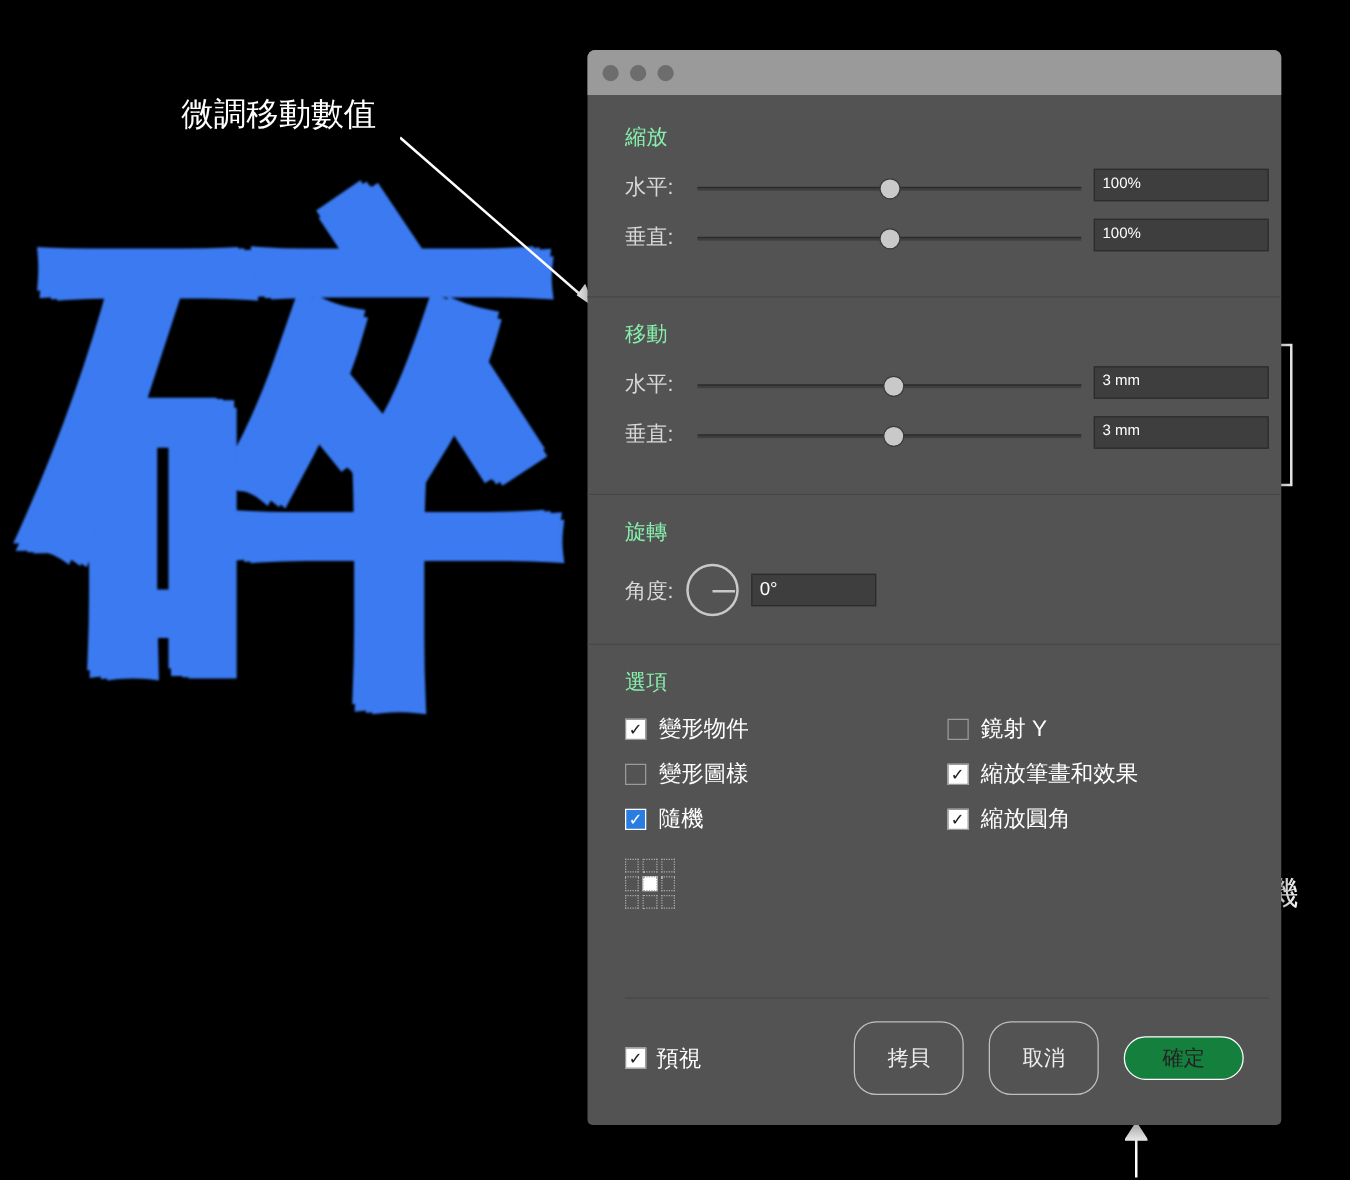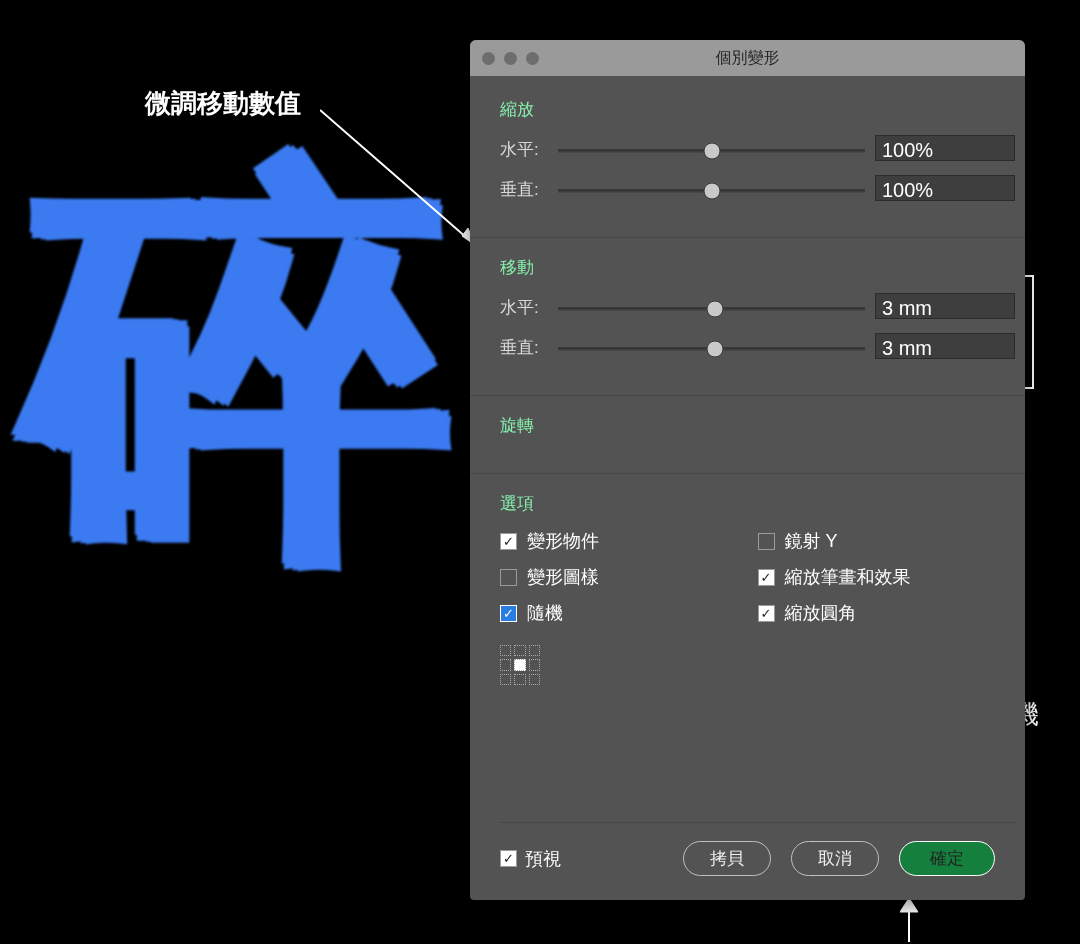--- a/index.html
+++ b/index.html
@@ -16,21 +16,21 @@
     display: flex; align-items: center; justify-content: center;
     filter: blur(1px);
     text-shadow:
       3px 3px 0 #3b7af0, -3px -3px 0 #3b7af0,
       6px -2px 0 #3b7af0, -6px 2px 0 #3b7af0,
       8px 4px 0 #3b7af0, -8px -4px 0 #3b7af0;
   }
   .annotation {
     position: absolute; color: #fff; font-size: 26px;
   }
-  .annotation.a1 { left: 145px; top: 86px; font-weight: bold; }
+  .annotation.a1 { left: 145px; top: 74px; }
   .annotation.a2 { left: 935px; top: 697px; }
   .arrow { position: absolute; stroke: #fff; fill: none; }
   .arrow-line { position: absolute; background:#fff; }
   .highlight-box {
     position: absolute; border: 2px solid #fff;
   }
   .dialog {
     position: absolute; left: 470px; top: 40px;
     width: 555px; height: 860px;
     background: #535353;
@@ -57,21 +57,21 @@
     height:2px; background:#3e3e3e; transform:translateY(-50%);
     border-top:1px solid #2a2a2a;
   }
   .thumb {
     position:absolute; top:50%; transform:translate(-50%,-50%);
     width:17px; height:17px; border-radius:50%;
     background:#c9c9c9; border:1px solid #3a3a3a;
   }
   .val-box {
     width: 140px; height: 26px; background:#3e3e3e;
-    color:#fff; font-size:20px; padding:3px 6px;
+    color:#fff; font-size:12px; padding:3px 6px;
     border: 1px solid #2b2b2b;
   }
   .divider { height:1px; background:#474747; margin: 6px -10px 18px -30px; }
   .angle-row { display:flex; align-items:center; gap:10px; }
   .angle-label { color:#d8d8d8; font-size:17px; }
   .angle-dial {
     width:42px; height:42px; border-radius:50%;
     border: 2px solid #c9c9c9; position:relative;
   }
   .angle-dial::after{
@@ -102,21 +102,21 @@
   }
   .anchor-cell { border:1px dotted #aaa; }
   .anchor-cell.center { background:#fff; }
   .dialog-footer {
     margin-top:auto; padding: 18px 20px 24px 0;
     border-top:1px solid #474747;
     display:flex; align-items:center; gap:20px;
   }
   .footer-check { display:flex; align-items:center; gap:8px; margin-right:auto; }
   .btn {
-    border-radius: 18px; padding: 5px 26px;
+    border-radius: 18px; padding: 17px 26px;
     font-size:17px; text-align:center;
     border:1px solid #c0c0c0; background:transparent; color:#eee;
   }
   .btn.primary { background:#15803d; color:#222; border-color:#fff; padding:5px 30px;font-family:Liberation Mono, monospace; }
 </style>
 </head>
 <body>
 
 <div class="canvas-graphic">碎</div>
 
@@ -140,21 +140,20 @@
 
 <div class="highlight-box" style="left:794px; top:677px; width:77px; height:40px"></div>
 
 <div class="dialog">
   <div class="titlebar">
     <div class="traffic">
       <div class="light"></div>
       <div class="light"></div>
       <div class="light"></div>
     </div>
-    <div class="title">個別變形</div>
   </div>
 
   <div class="dialog-body">
 
     <div class="section">
       <div class="section-title">縮放</div>
       <div class="slider-row">
         <div class="slider-label">水平:</div>
         <div class="track">
             <div class="thumb" style="left:50%"></div>
@@ -187,20 +186,25 @@
             <div class="thumb" style="left:51%"></div>
           </div>
         <div class="val-box">3 mm</div>
       </div>
     </div>
 
     <div class="divider"></div>
 
     <div class="section">
       <div class="section-title">旋轉</div>
+      <div class="angle-row">
+        <div class="angle-label">角度:</div>
+        <div class="angle-dial"></div>
+        <div class="angle-input">0°</div>
+      </div>
     </div>
 
     <div class="divider"></div>
 
     <div class="section">
       <div class="section-title">選項</div>
       <div class="options-grid">
         <div class="check-row">
           <div class="check checked">✓</div>
           <div class="check-label">變形物件</div>

